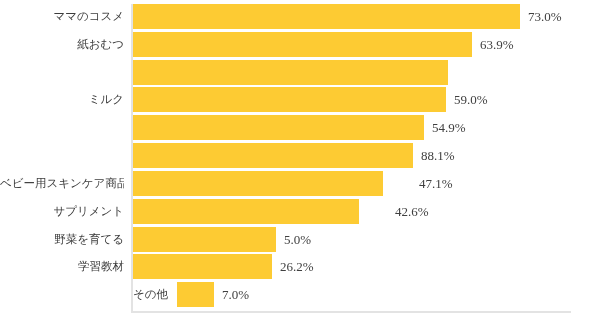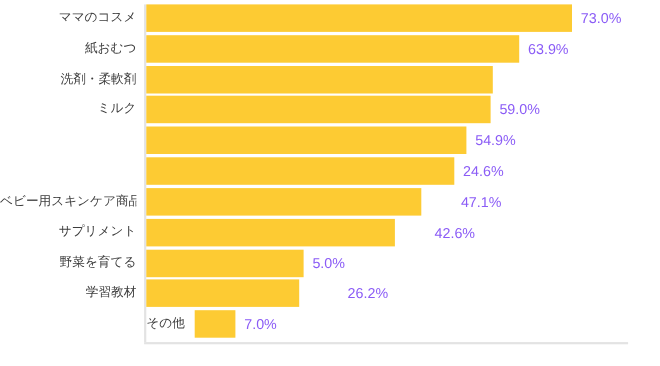--- a/index.html
+++ b/index.html
@@ -77,22 +77,23 @@
     height: 25px;
     background: #fdcb33;
   }
 
   .val-label {
     position: absolute;
     top: 0;
     height: 25px;
     line-height: 25px;
     font-size: 13px;
-    color: #8b5cf6;
+    color: #404040;
     white-space: nowrap;
+    font-family: Liberation Serif, serif;
   }
 </style>
 </head>
 <body>
 
 <div id="chart-root">
   <div id="plot-area">
     <div class="axis-y"></div>
     <div class="axis-x"></div>
     <div id="bars">
@@ -100,55 +101,54 @@
           <div class="cat-label">ママのコスメ</div>
           <div class="bar" style="width: 387px; background: rgb(253, 203, 51);"></div>
           <div class="val-label" style="left: 528px;">73.0%</div>
         </div>
         <div class="bar-row" style="top: 32px;">
           <div class="cat-label">紙おむつ</div>
           <div class="bar" style="width: 339px; background: rgb(253, 203, 51);"></div>
           <div class="val-label" style="left: 480px;">63.9%</div>
         </div>
         <div class="bar-row" style="top: 60px;">
-          <div class="cat-label">洗剤・柔軟剤</div>
           <div class="bar" style="width: 315px; background: rgb(253, 203, 51);"></div>
         </div>
         <div class="bar-row" style="top: 87px; padding-left: 29px;">
           <div class="cat-label">ミルク</div>
           <div class="bar" style="width: 313px; background: rgb(253, 203, 51);"></div>
           <div class="val-label" style="left: 454px;">59.0%</div>
         </div>
         <div class="bar-row" style="top: 115px;">
           <div class="bar" style="width: 291px; background: rgb(253, 203, 51);"></div>
           <div class="val-label" style="left: 432px;">54.9%</div>
         </div>
         <div class="bar-row" style="top: 143px;">
           <div class="bar" style="width: 280px; background: rgb(253, 203, 51);"></div>
-          <div class="val-label" style="left: 421px;">24.6%</div>
+          <div class="val-label" style="left: 421px;">88.1%</div>
         </div>
         <div class="bar-row" style="top: 171px;">
           <div class="cat-label">ベビー用スキンケア商品</div>
           <div class="bar" style="width: 250px; background: rgb(253, 203, 51);"></div>
           <div class="val-label" style="left: 391px; margin-left: 28px;">47.1%</div>
         </div>
         <div class="bar-row" style="top: 199px;">
           <div class="cat-label">サプリメント</div>
           <div class="bar" style="width: 226px; background: rgb(253, 203, 51);"></div>
           <div class="val-label" style="left: 367px; margin-left: 28px;">42.6%</div>
         </div>
         <div class="bar-row" style="top: 227px;">
           <div class="cat-label">野菜を育てる</div>
           <div class="bar" style="width: 143px; background: rgb(253, 203, 51);"></div>
           <div class="val-label" style="left: 284px;">5.0%</div>
         </div>
         <div class="bar-row" style="top: 254px;">
           <div class="cat-label">学習教材</div>
           <div class="bar" style="width: 139px; background: rgb(253, 203, 51);"></div>
-          <div class="val-label" style="left: 280px; margin-left: 36px;">26.2%</div>
+          <div class="val-label" style="left: 280px;">26.2%</div>
         </div>
         <div class="bar-row" style="top: 282px; margin-left: 44px;">
           <div class="cat-label">その他</div>
           <div class="bar" style="width: 37px; background: rgb(253, 203, 51);"></div>
           <div class="val-label" style="left: 178px;">7.0%</div>
         </div>
       </div>
   </div>
 </div>
 

